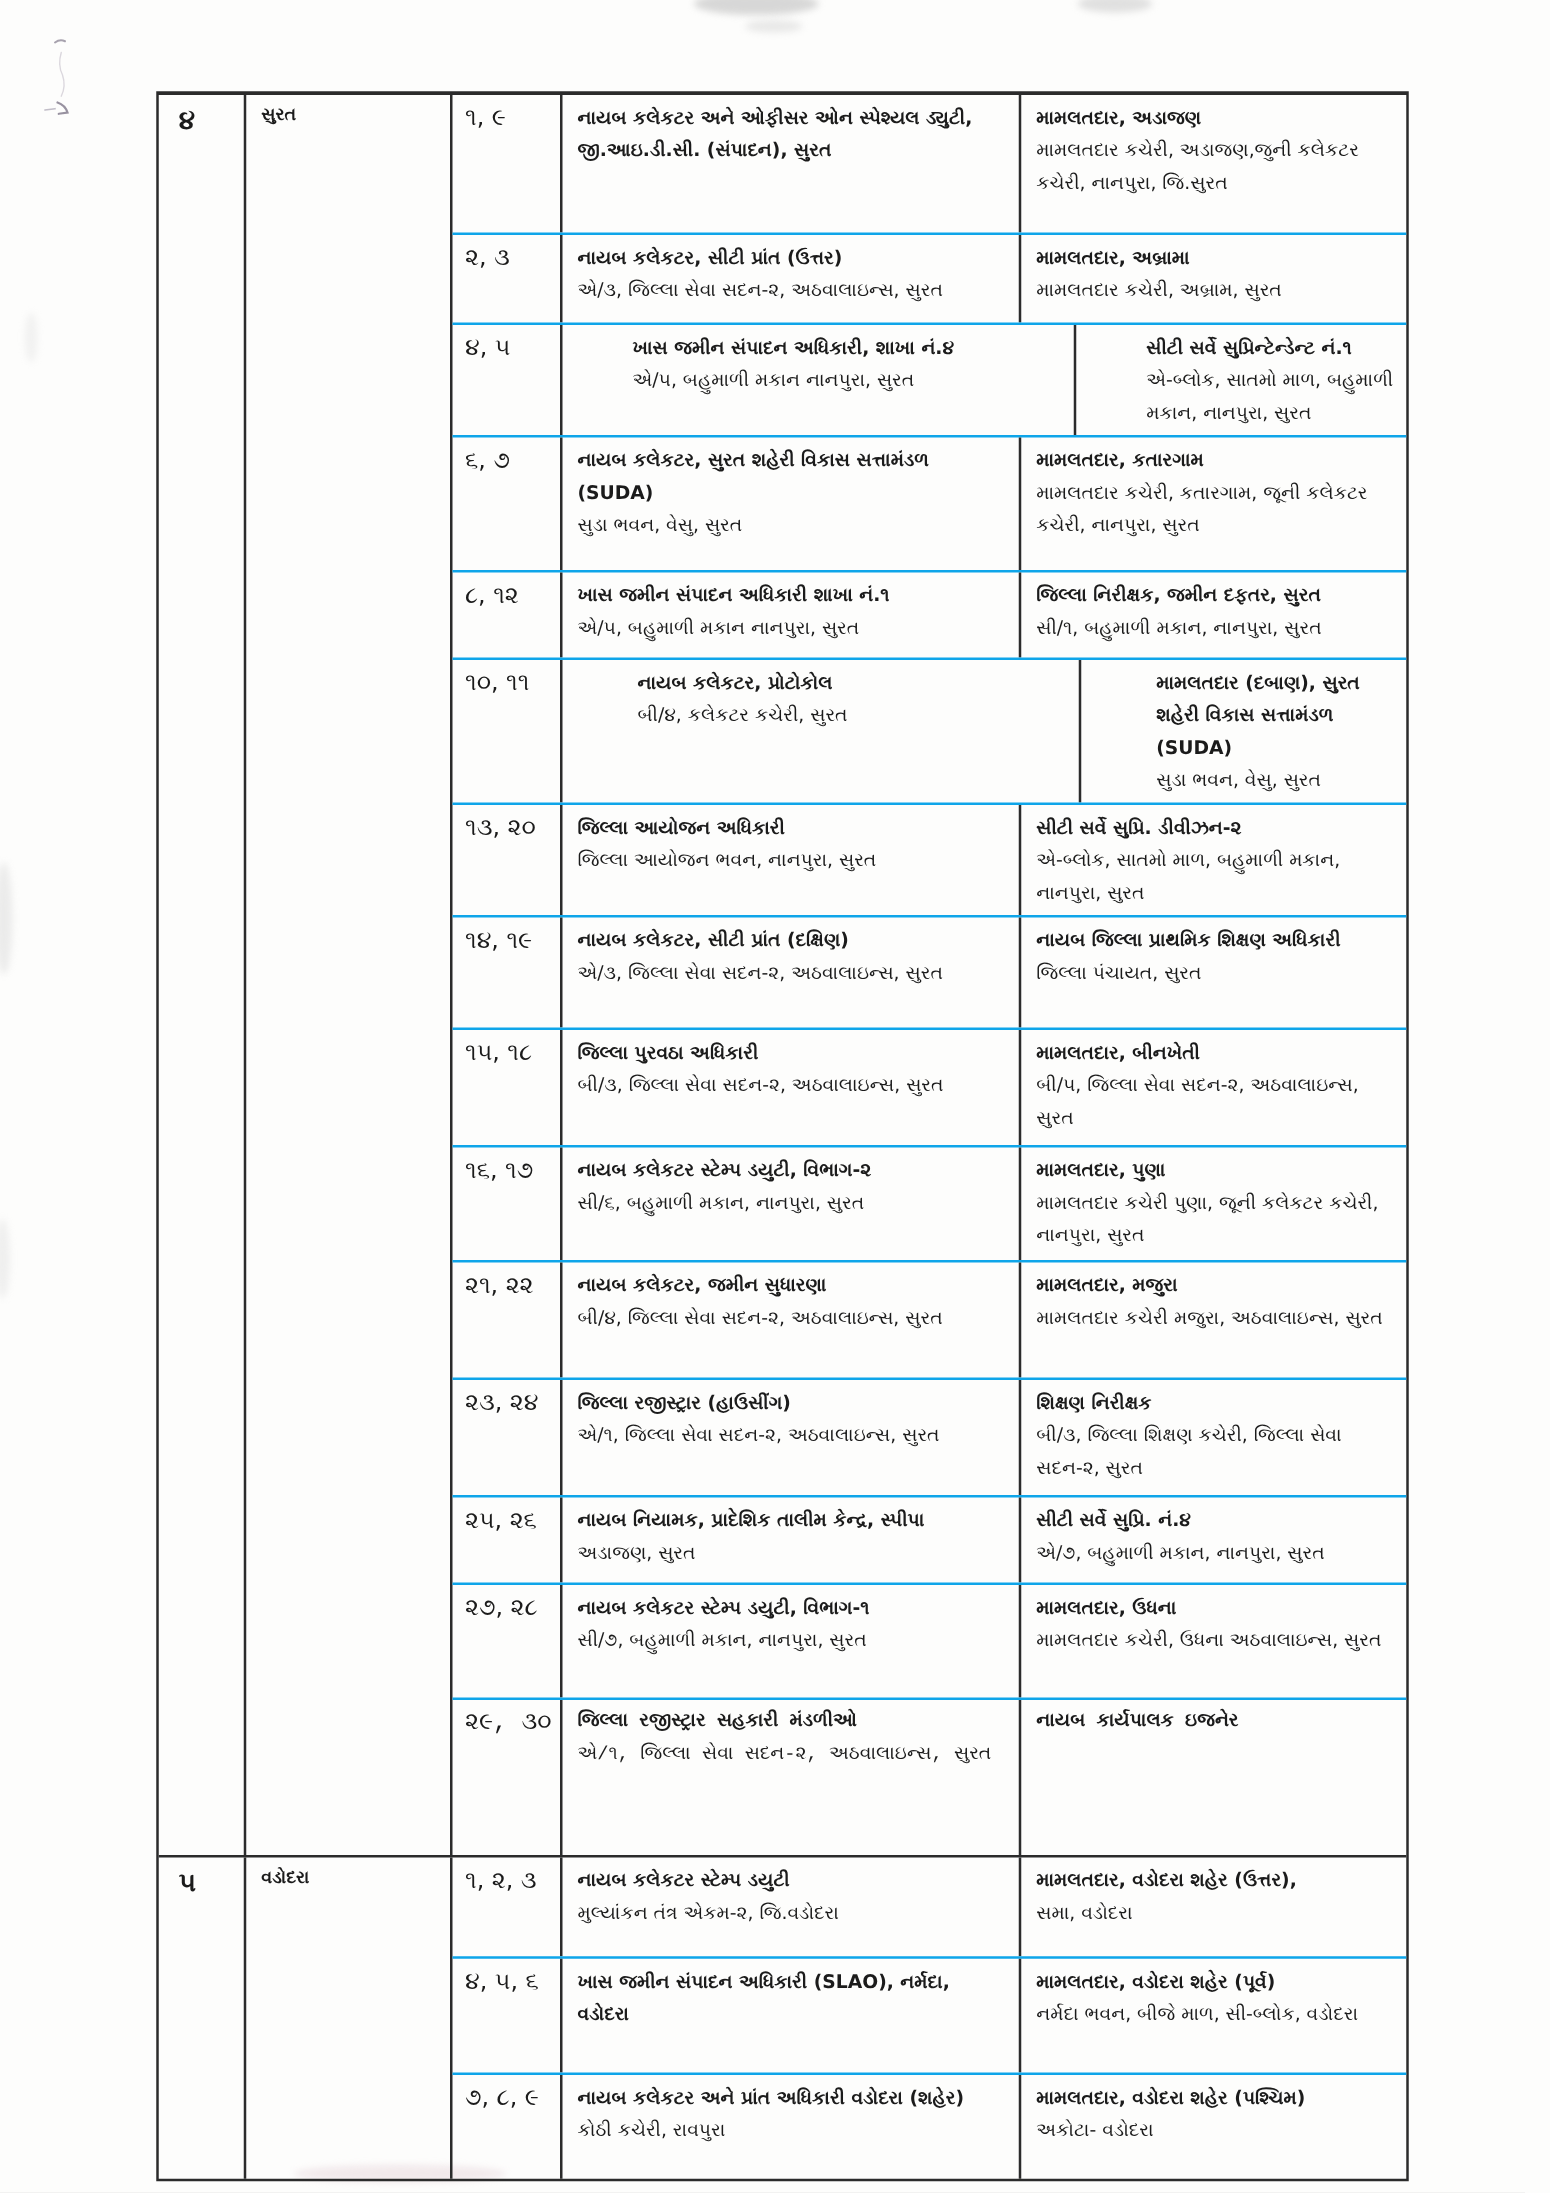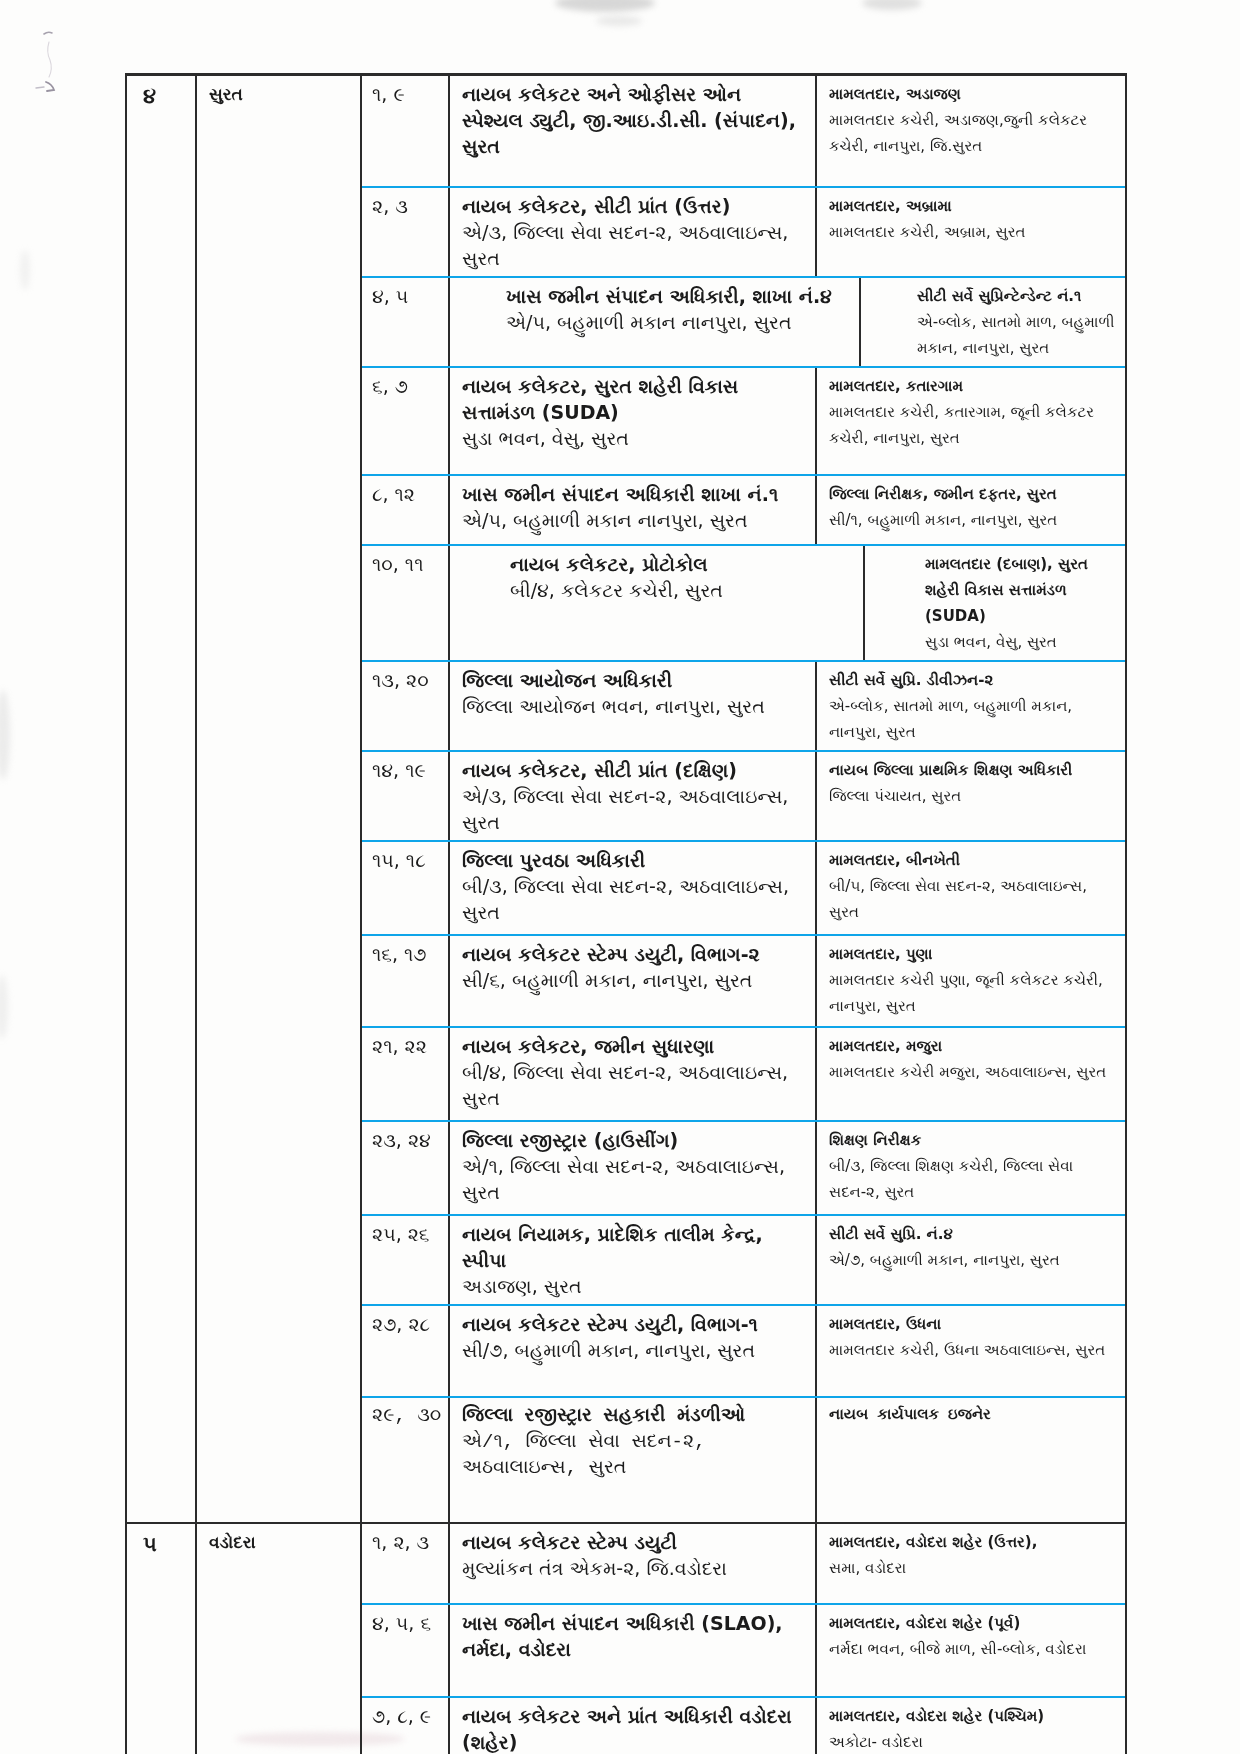--- a/index.html
+++ b/index.html
@@ -64,21 +64,21 @@
     padding: 8px 4px 4px 16px;
     font-weight: bold;
     font-size: 21px;
   }
   .col-district {
     width: 165px;
     flex: 0 0 165px;
     border-right: 2px solid #2b2b2b;
     padding: 8px 4px 4px 12px;
     font-weight: bold;
-    font-size: 17px;
+    font-size: 14px;
   }
   .section-rows {
     flex: 1 1 auto;
     display: flex;
     flex-direction: column;
   }
   .row { display: flex; align-items: stretch; }
   .row + .row { border-top: 2px solid #0ea5e9; }
 
   .col-nos {
@@ -86,21 +86,21 @@
     flex: 0 0 88px;
     border-right: 2px solid #2b2b2b;
     padding: 7px 2px 4px 10px;
     font-size: 19px;
   }
   .col-office {
     width: 367px;
     flex: 0 0 367px;
     border-right: 2px solid #2b2b2b;
     padding: 5px 10px 5px 12px;
-    font-size: 19px;
+    font-size: 15px;
     line-height: 26px;
   }
   .col-alt {
     flex: 1 1 auto;
     padding: 5px 10px 5px 12px;
     font-size: 15px;
     line-height: 26px;
   }
   .cell-title { font-weight: bold; }
   .cell-address { font-weight: normal; }

